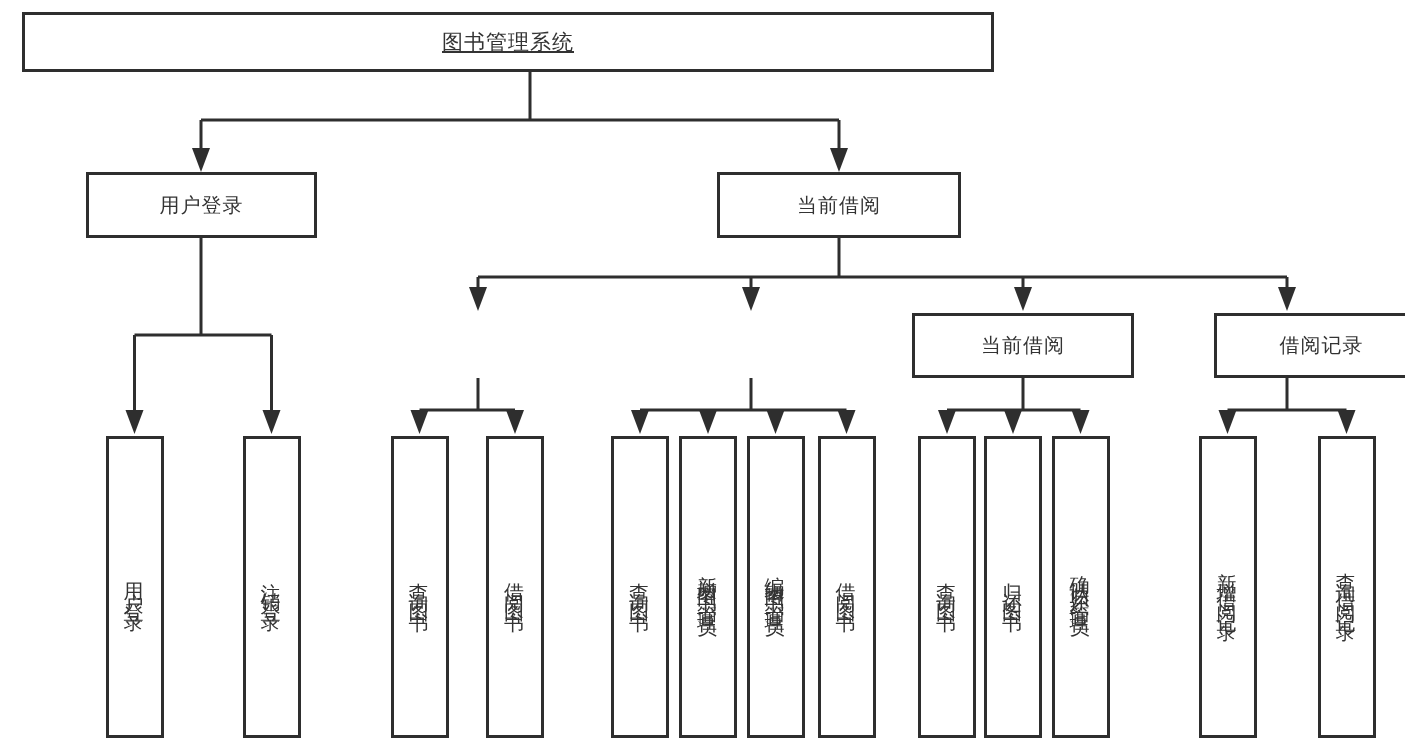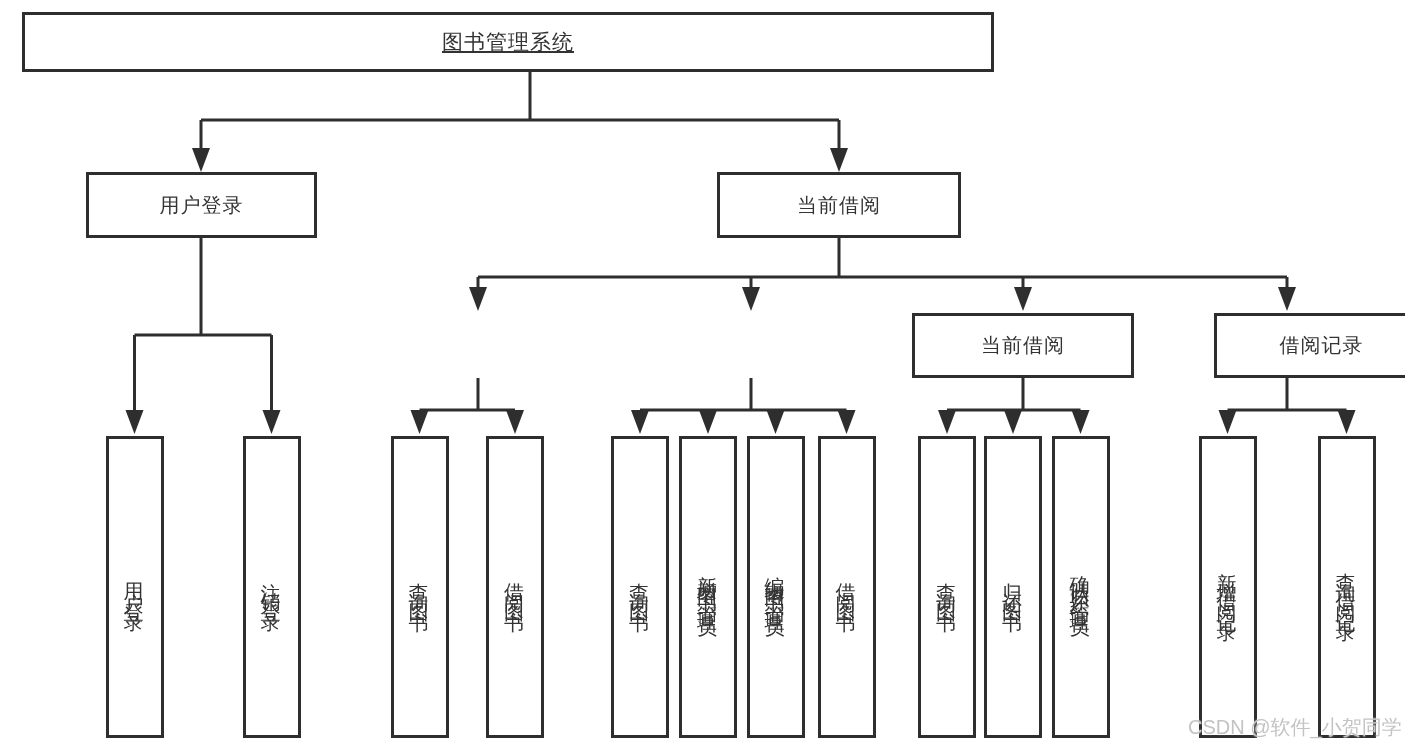--- a/index.html
+++ b/index.html
@@ -112,15 +112,14 @@
   <div class="box vbox long" style="left:746.5px;">编辑图书（管理员）</div>
   <div class="box vbox" style="left:817.5px;">借阅图书</div>
 
   <div class="box vbox" style="left:918px;">查询图书</div>
   <div class="box vbox" style="left:984px;">归还图书</div>
   <div class="box vbox long" style="left:1051.5px;">确认归还（管理员）</div>
 
   <div class="box vbox" style="left:1198.5px;">新增借阅记录</div>
   <div class="box vbox" style="left:1317.5px;">查询借阅记录</div>
 
-  <div class="watermark">CSDN @软件_小贺同学</div>
 
 </div>
 
 </body></html>

